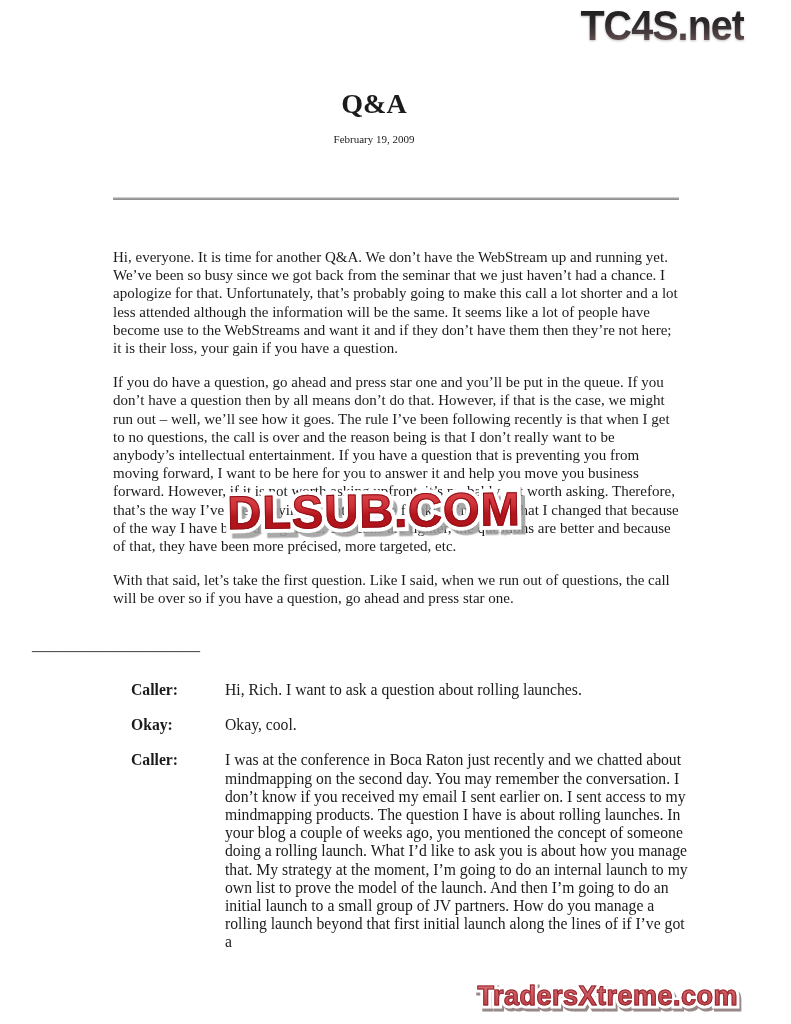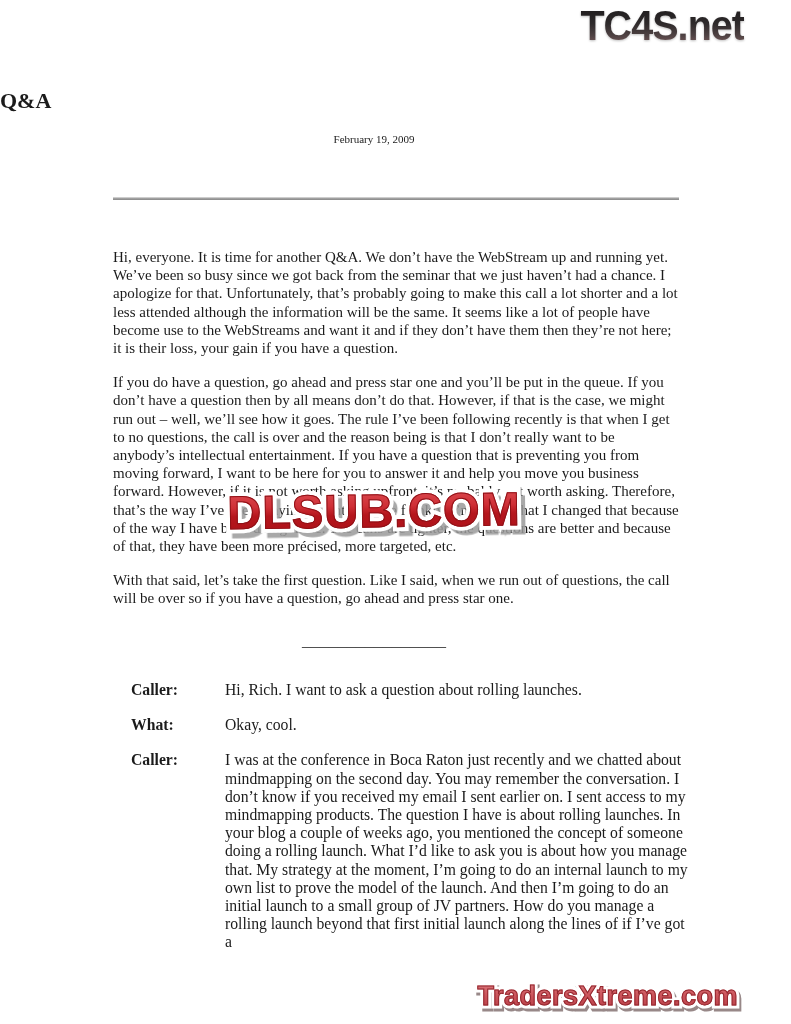--- a/index.html
+++ b/index.html
@@ -20,42 +20,43 @@
     transform:scaleX(0.94);transform-origin:right top;
     background:linear-gradient(180deg,#191718 0%,#2e2a2b 45%,#4f4243 70%,#8f6868 100%);
     -webkit-background-clip:text;background-clip:text;
     color:transparent;
     filter:drop-shadow(0 1px 1px rgba(0,0,0,0.25));
   }
 
   
   .doc-title{
     position:absolute;top:88px;left:0;width:100%;
-    font-size:22px;font-weight:bold;
+    text-align:center;font-size:28px;font-weight:bold;
   }
   .doc-date{
     position:absolute;top:133px;left:0;width:100%;
     text-align:center;font-size:11px;
   }
   .header-rule{
     position:absolute;top:197px;left:113px;width:566px;height:3px;
     background:linear-gradient(180deg,#e3e3e3 0%,#9a9a9a 55%,#8a8a8a 100%);
   }
 
   
   .intro{
     position:absolute;top:248px;left:113px;width:567px;
     font-size:15px;line-height:18.2px;
   }
   .intro p{margin:0 0 16px 0;}
 
   .section-divider{
     position:absolute;top:630px;left:0;width:100%;
-    text-align:center;font-size:18px;color:#4a4a4a;
+    font-size:21px;color:#4a4a4a;
     letter-spacing:0;
+    padding-left:32px;
   }
 
   .dialogue{
     position:absolute;top:681px;left:113px;width:578px;
     font-size:15.7px;line-height:18.2px;
   }
   .d-row{display:flex;margin-bottom:17px;}
   .d-speaker{width:94px;flex-shrink:0;font-weight:bold;margin-left:18px;}
   .d-text{flex:1;}
 
@@ -109,21 +110,21 @@
   </div>
 
   <div class="section-divider">________________</div>
 
   <div class="dialogue">
     <div class="d-row">
       <span class="d-speaker">Caller:</span>
       <span class="d-text">Hi, Rich. I want to ask a question about rolling launches.</span>
     </div>
     <div class="d-row">
-      <span class="d-speaker">What:</span>
+      <span class="d-speaker">Okay:</span>
       <span class="d-text">Okay, cool.</span>
     </div>
     <div class="d-row">
       <span class="d-speaker">Caller:</span>
       <span class="d-text">I was at the conference in Boca Raton just recently and we chatted about mindmapping on the second day. You may remember the conversation. I don’t know if you received my email I sent earlier on. I sent access to my mindmapping products. The question I have is about rolling launches. In your blog a couple of weeks ago, you mentioned the concept of someone doing a rolling launch. What I’d like to ask you is about how you manage that. My strategy at the moment, I’m going to do an internal launch to my own list to prove the model of the launch. And then I’m going to do an initial launch to a small group of JV partners. How do you manage a rolling launch beyond that first initial launch along the lines of if I’ve got a</span>
     </div>
   </div>
 
   <div class="wm wm-dlsub">
     <span class="layer shadow">DLSUB.COM</span>

